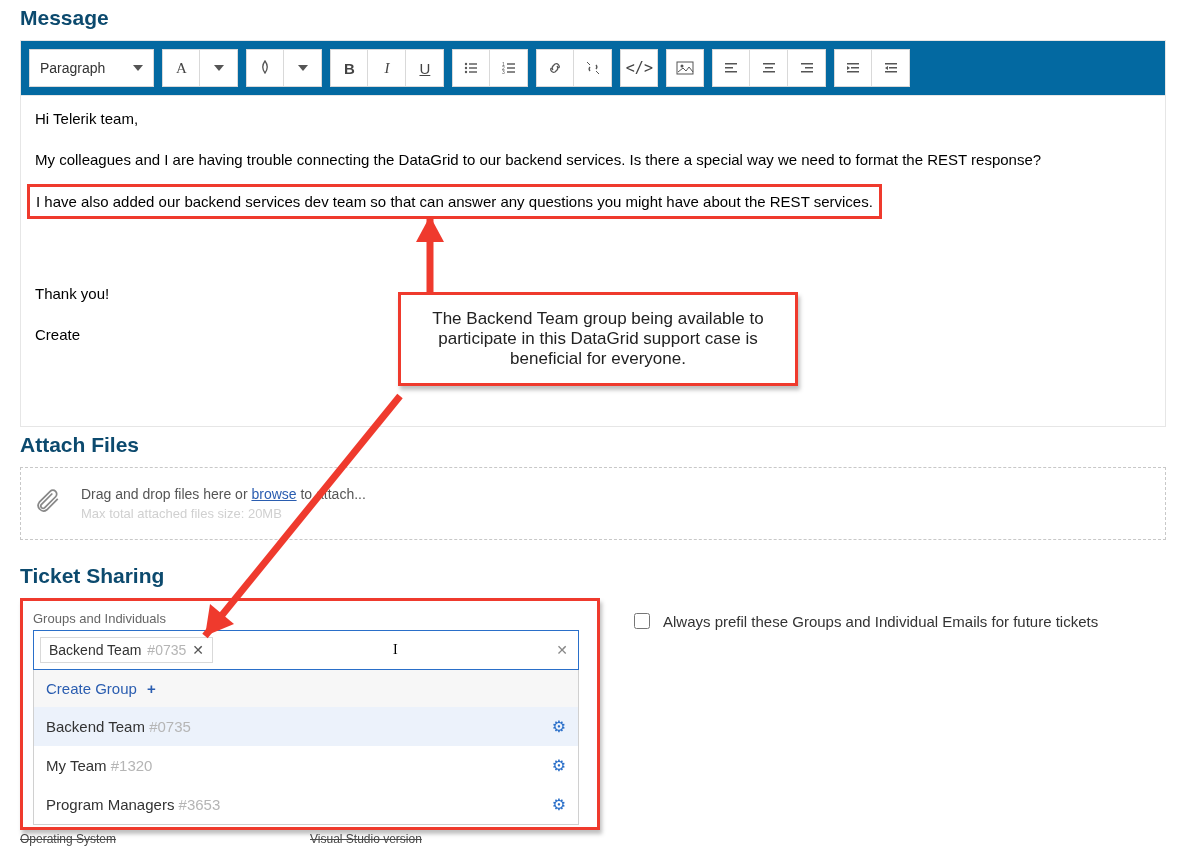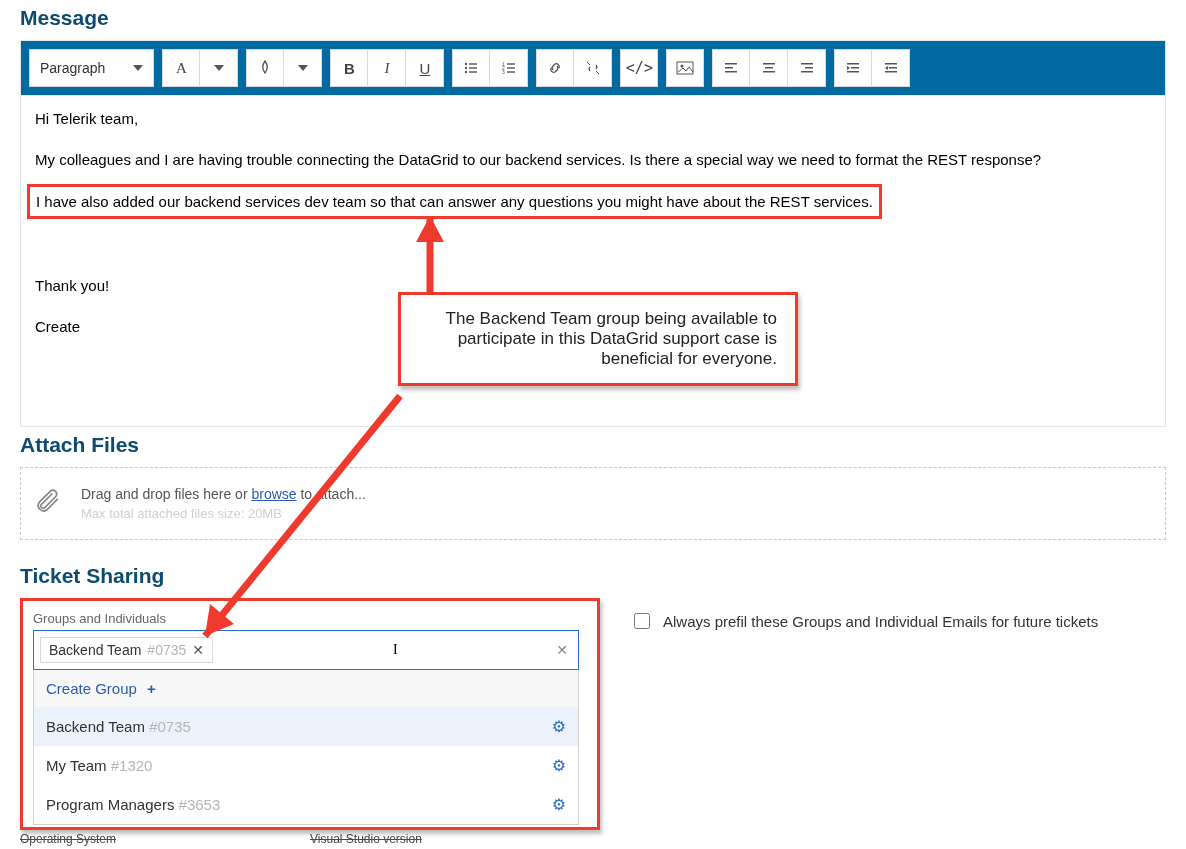--- a/index.html
+++ b/index.html
@@ -68,30 +68,30 @@
     font-size: 15px;
     color: #000;
     line-height: 1.4;
     position: relative;
   }
   .editor-body p { margin: 0 0 20px 0; }
   .hl-box {
     border: 3px solid #ef3a2d;
     padding: 4px 6px;
     display: inline-block;
-    margin: -6px 0 6px -8px;
+    margin: -6px 0 14px -8px;
   }
   .callout {
     position: absolute;
     left: 378px; top: 286px;
     width: 400px;
     border: 3px solid #ef3a2d;
     background: #fff;
     padding: 14px 18px;
-    text-align: right;
+    text-align: center;
     font-size: 17px;
     color: #222;
     box-shadow: 2px 4px 4px rgba(0,0,0,0.25);
     z-index: 20;
   }
   svg.anno { position: absolute; left:0; top:0; pointer-events:none; z-index:18; }
   .attach-label { font-size: 21px; font-weight:300; color:#555; margin: 28px 0 10px 0; }
   .dropzone {
     border: 1px dashed #c8c8c8;
     padding: 18px 14px;

